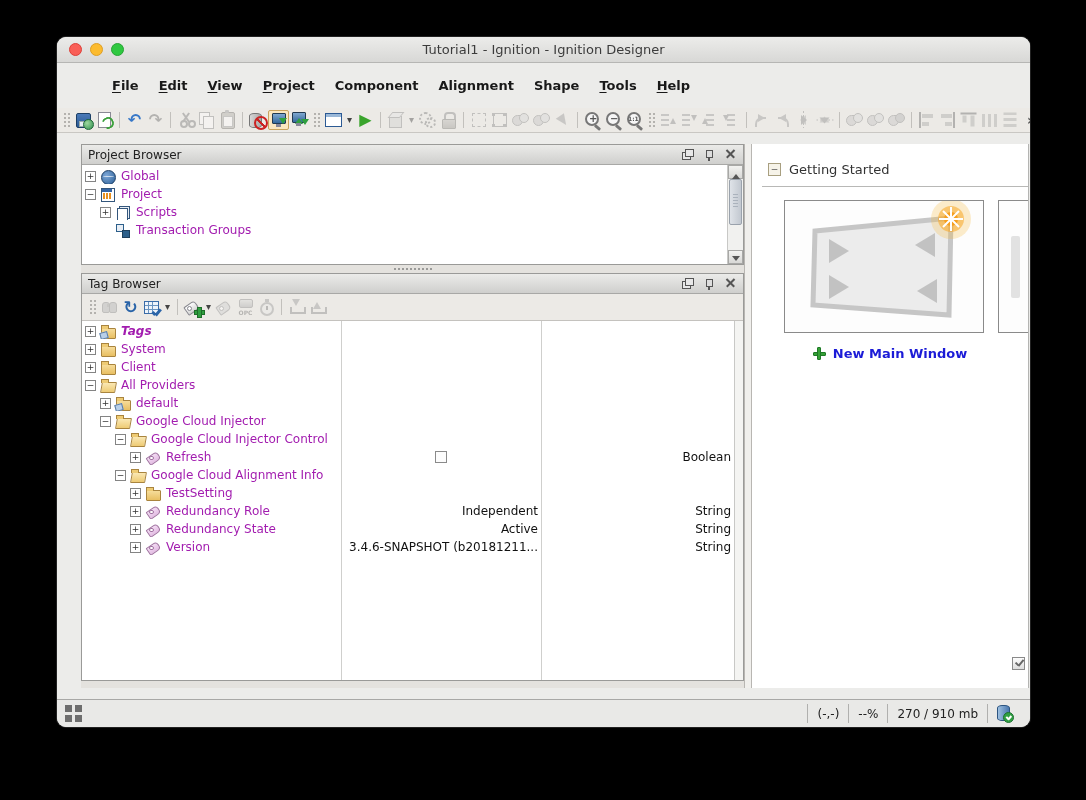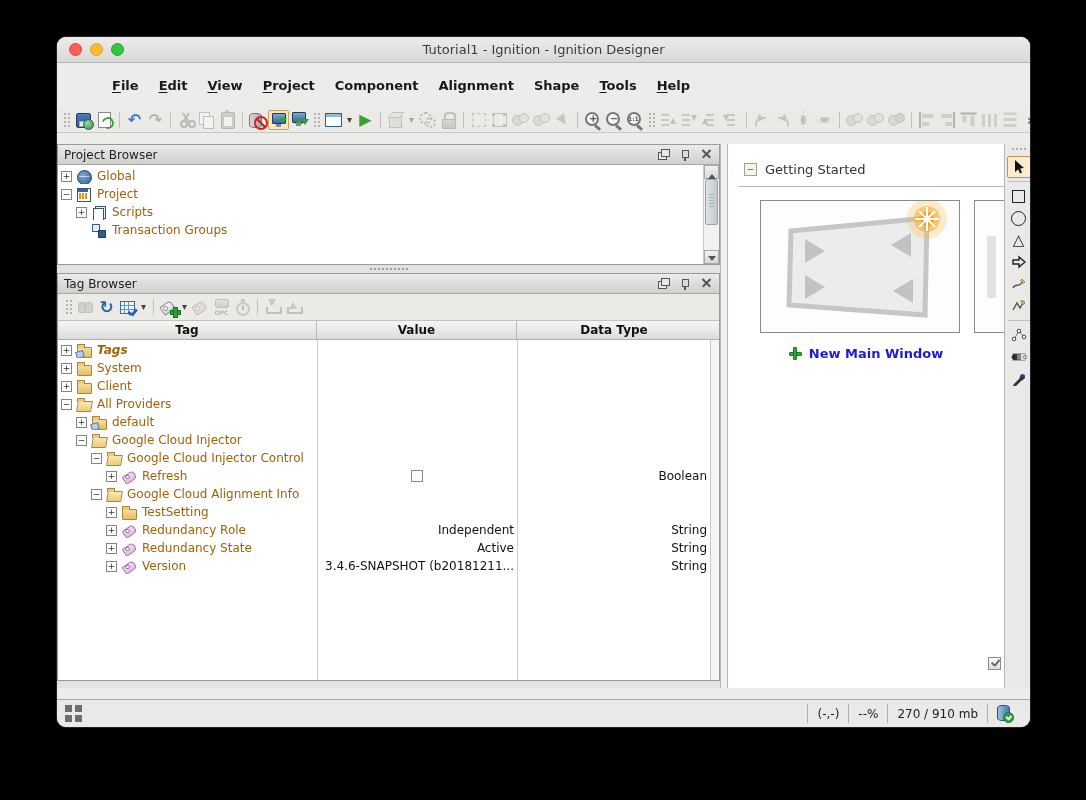--- a/index.html
+++ b/index.html
@@ -145,21 +145,21 @@
       background:linear-gradient(#d8d8d8,#a8a8a8);border:1px solid #888;border-radius:2px;}
   .tbi[data-kind="ic-opc"]::before{position:absolute;bottom:1px;left:50%;transform:translateX(-50%);font-size:6px;font-weight:bold;color:#666;}
   .tbi[data-kind="ic-timer"]::before{content:"";position:absolute;left:4px;top:5px;width:10px;height:10px;border:2px solid #999;border-radius:50%;background:#e8e8e8;}
   .tbi[data-kind="ic-timer"]::after{content:"";position:absolute;left:9px;top:2px;width:4px;height:3px;background:#999;}
   .tbi[data-kind="ic-timer"] i{left:10px;top:9px;width:2px;height:4px;background:#777;}
   .tbi[data-kind="ic-import"]::before,.tbi[data-kind="ic-export"]::before{content:"";position:absolute;bottom:3px;left:4px;width:12px;height:5px;
       border:2px solid #888;border-top:none;}
   .tbi[data-kind="ic-import"]::after{content:"";position:absolute;top:2px;left:6px;border:4px solid transparent;border-top:7px solid #999;}
   .tbi[data-kind="ic-export"]::after{content:"";position:absolute;top:1px;left:6px;border:4px solid transparent;border-bottom:7px solid #999;}
   
-  .content{flex:1;display:flex;min-height:0;}
+  .content{flex:1;display:flex;min-height:0;padding-left:24px;}
   .leftdock{width:663px;flex:none;display:flex;flex-direction:column;background:#e8e6e2;min-height:0;}
   .panel{border:1px solid #9a9a98;background:#fff;display:flex;flex-direction:column;box-sizing:border-box;}
   .panel-title{height:19px;flex:none;background:linear-gradient(#ebebe9,#cfcfcd);border-bottom:1px solid #a8a8a6;
                display:flex;align-items:center;padding:0 6px;}
   .panel-title .pt-label{font-size:12px;color:#222;}
   .pt-btns{margin-left:auto;display:flex;align-items:center;gap:7px;}
   .pt-btn{width:14px;height:13px;position:relative;display:inline-block;}
   .pt-float::before{content:"";position:absolute;left:1px;top:4px;width:7px;height:6px;border:1px solid #555;background:#e8e8e8;}
   .pt-float::after{content:"";position:absolute;left:4px;top:1px;width:7px;height:6px;border:1px solid #555;background:#e8e8e8;}
   .pt-pin::before{content:"";position:absolute;left:4px;top:2px;width:5px;height:6px;border:1px solid #555;background:#ddd;}
@@ -199,21 +199,21 @@
   .trow{display:flex;height:18px;align-items:center;position:relative;}
   .c-tag{display:flex;align-items:center;width:259px;flex:none;overflow:hidden;}
   .c-val{width:200px;flex:none;display:flex;align-items:center;justify-content:flex-end;box-sizing:border-box;padding-right:3px;}
   .c-type{width:194px;flex:none;text-align:right;font-size:12px;color:#111;box-sizing:border-box;padding-right:4px;}
   .lead{flex:none;display:block;width:3px;}
   .trow[data-ind="1"] .lead{width:18px;}
   .trow[data-ind="2"] .lead{width:33px;}
   .trow[data-ind="3"] .lead{width:48px;}
   .exp{flex:none;width:9px;height:9px;border:1px solid #848484;background:#fff;font-size:9px;line-height:8px;text-align:center;color:#333;margin-right:4px;box-sizing:content-box;}
   .exp:empty{visibility:hidden;}
-  .tlabel{font-size:12px;color:#a16207;white-space:nowrap;margin-left:4px;}
+  .tlabel{font-size:12px;color:#a21caf;white-space:nowrap;margin-left:4px;}
   .trow[data-em="true"] .tlabel{font-weight:bold;font-style:italic;text-align:right;}
   .vtext{font-size:12px;color:#111;white-space:nowrap;}
   .vbox{display:none;width:12px;height:12px;border:1px solid #8a8a8a;background:#fcfcfc;box-sizing:border-box;}
   .trow[data-vkind="checkbox"] .c-val{justify-content:center;padding-right:0;}
   .trow[data-vkind="checkbox"] .vbox{display:block;}
   
   .tico{flex:none;width:17px;height:15px;position:relative;}
   .tico i{position:absolute;}
   .tico[data-icon="folder"]::before,.tico[data-icon="folder-tag"]::before{content:"";position:absolute;left:1px;top:4px;width:13px;height:9px;
       background:linear-gradient(#f6dc9a,#e8bf62);border:1px solid #a9843e;border-radius:1px;}
@@ -654,25 +654,20 @@
 
             <span class="tbi" data-kind="ic-import" data-glyph="" data-state="disabled">
               <i></i>
             </span>
 
             <span class="tbi" data-kind="ic-export" data-glyph="" data-state="disabled">
               <i></i>
             </span>
           </div>
 
-        <div class="tb-header">
-          <div class="th-cell th-tag">Tag</div>
-          <div class="th-cell th-val">Value</div>
-          <div class="th-cell th-type">Data Type</div>
-        </div>
 
         <div class="tag-body-wrap">
           <div class="tag-body">
             <div class="colline" style="left:259px;"></div>
             <div class="colline" style="left:459px;"></div>
 
               <div class="trow" data-ind="0" data-em="true" data-vkind="text">
                 <div class="c-tag">
                   <span class="lead"></span>
                   <span class="exp">+</span>

